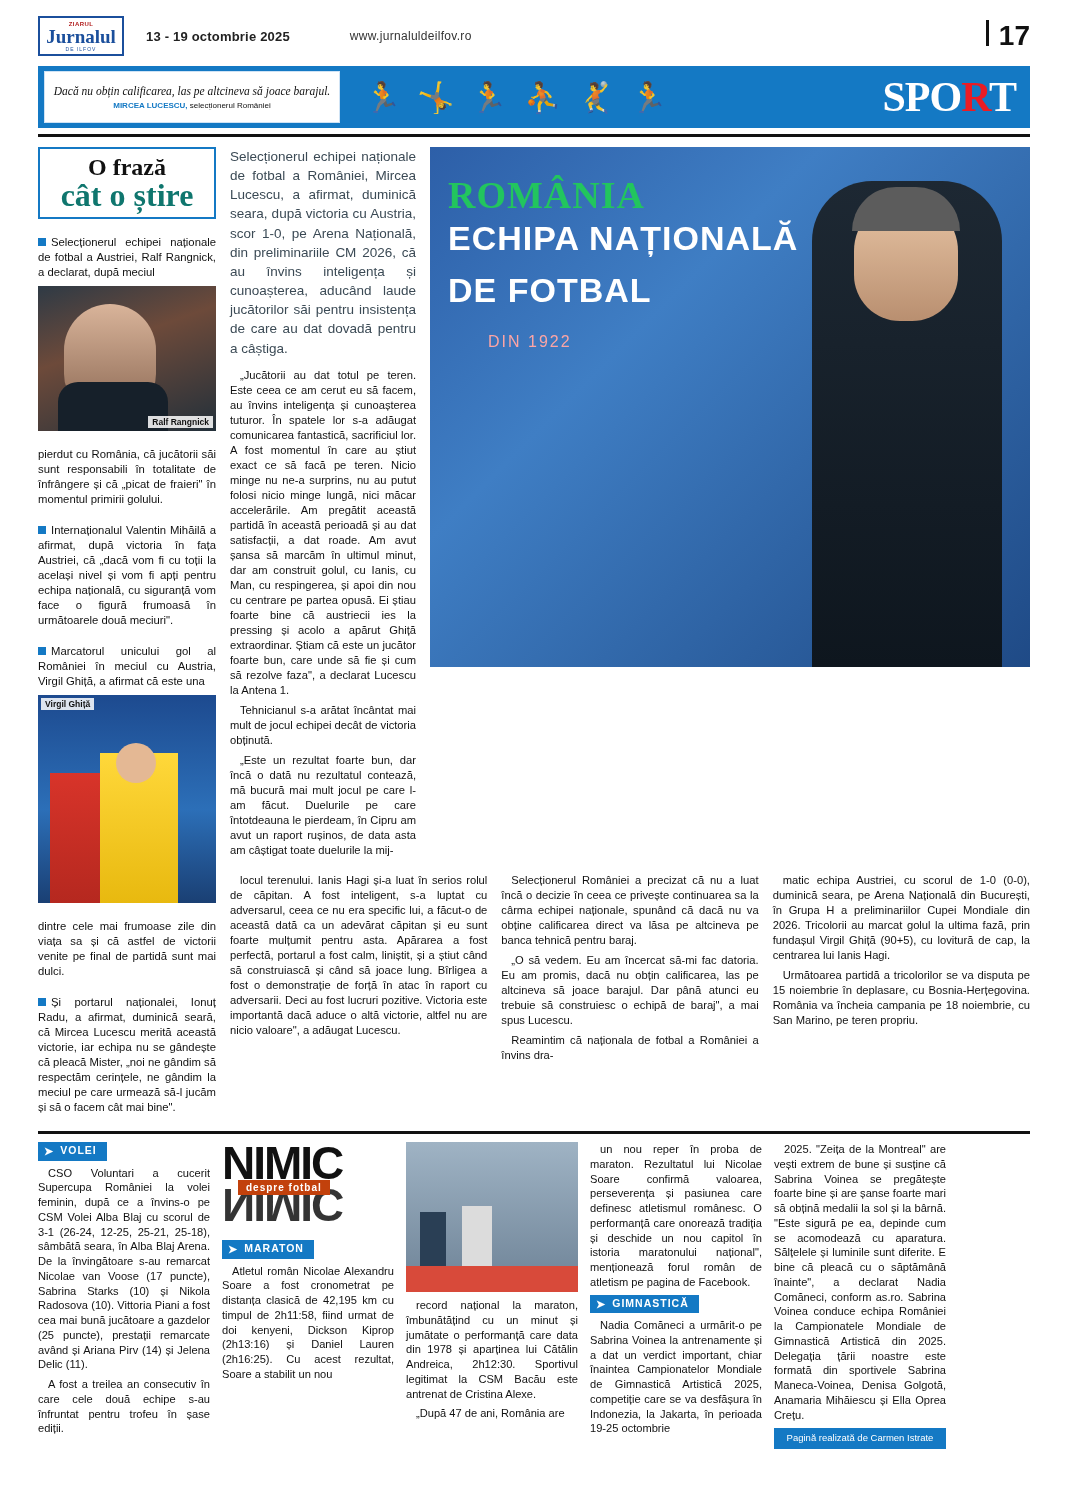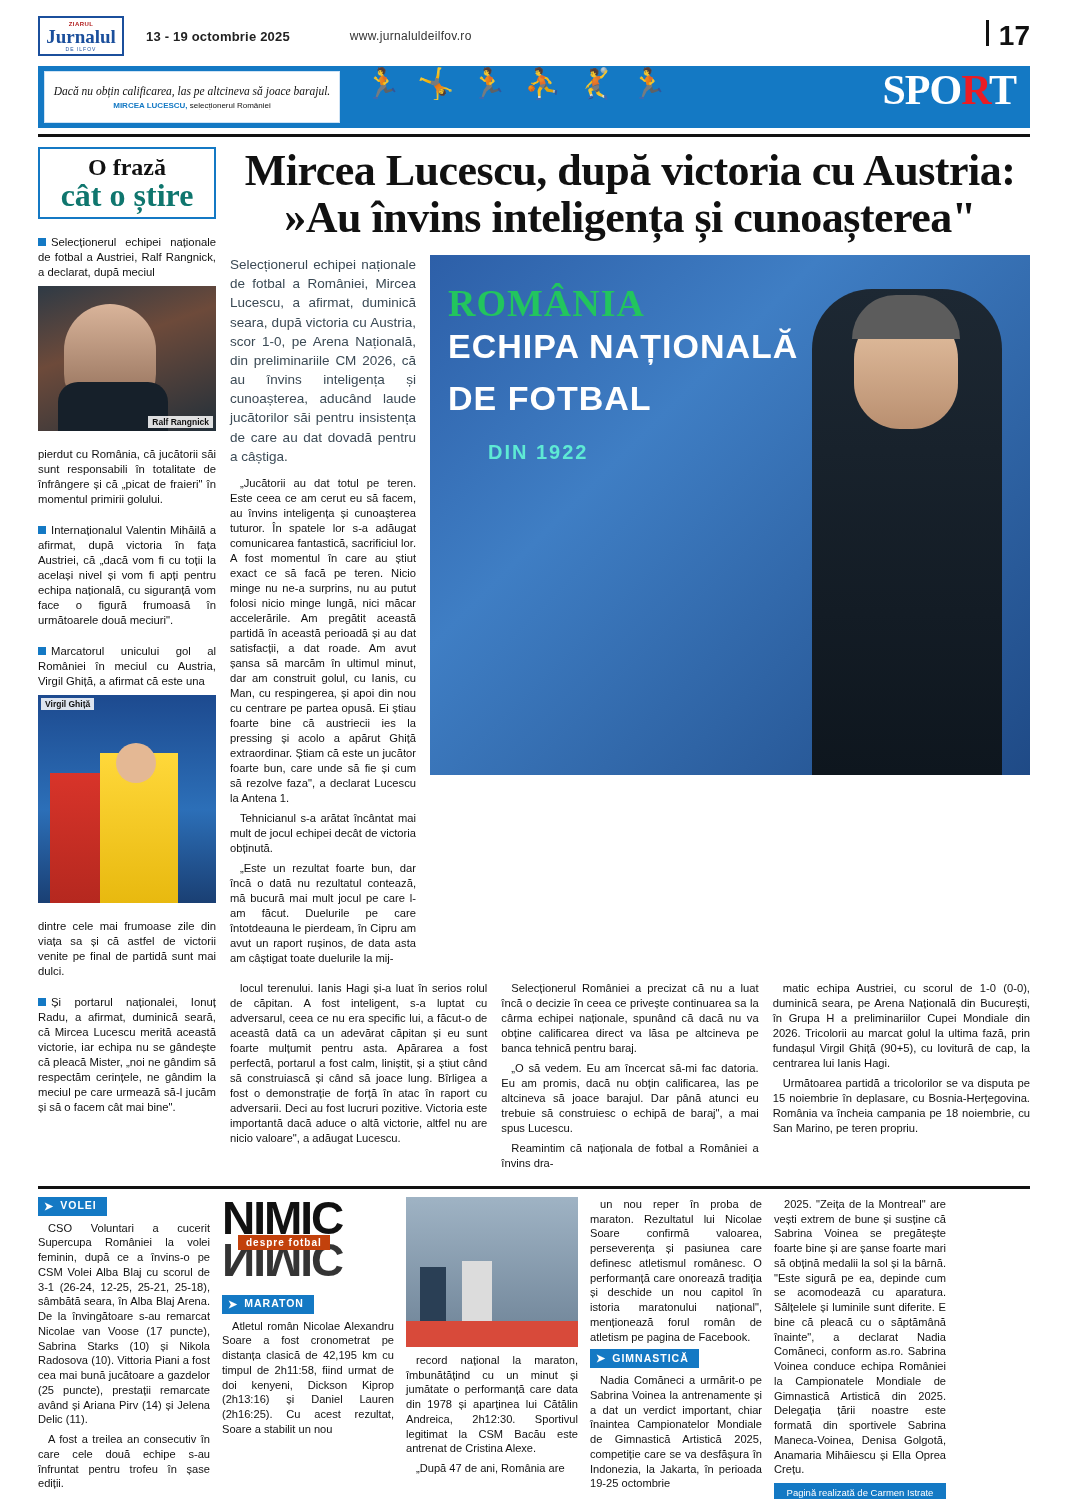--- a/index.html
+++ b/index.html
@@ -25,21 +25,21 @@
   .logo .logo-main { font-family:"Liberation Serif", serif; font-weight:bold; font-size:19px; color:#1b4f9c; line-height:1; }
   .logo .logo-sub { font-size:5px; color:#1b4f9c; letter-spacing:1px; }
   .mast-date { font-size:13px; font-weight:bold; color:#222; margin-right:60px; letter-spacing:.2px;}
   .mast-url { font-size:12px; color:#333; letter-spacing:.3px; }
   .mast-page { margin-left:auto; display:flex; align-items:flex-start; gap:10px; }
   .mast-page .bar { width:3px; height:26px; background:#111; }
   .mast-page .num { font-size:28px; font-weight:bold; }
 
   
   .sport-banner {
-    height:62px; background:#1479c4; position:relative; display:flex; align-items:flex-start;
+    height:62px; background:#1479c4; position:relative; display:flex; align-items:center;
     overflow:hidden; margin-top:4px;
   }
   .quote-box {
     background:#fff; margin:5px 6px; height:52px; width:296px; border:1px solid #cfe3f5;
     display:flex; flex-direction:column; justify-content:center; padding:4px 8px;
   }
   .quote-text { font-family:"Liberation Serif", serif; font-style:italic; font-size:11.5px; text-align:center; line-height:1.25; color:#111; }
   .quote-author { text-align:center; font-size:8px; margin-top:3px; }
   .quote-author b { color:#1479c4; }
   .runners { flex:1; display:flex; align-items:center; gap:16px; padding-left:18px; color:#fff; font-size:30px; opacity:.95;}
@@ -180,36 +180,35 @@
         <div style="position:absolute;left:12px;bottom:0;width:62px;height:130px;background:linear-gradient(180deg,#d8342a,#b5281f);"></div>
         <div style="position:absolute;left:62px;bottom:0;width:78px;height:150px;background:linear-gradient(180deg,#ffd83a,#e8b90f);"></div>
         <div style="position:absolute;left:78px;bottom:120px;width:40px;height:40px;border-radius:20px;background:#e4b894;"></div>
       </div>
 
       <p class="bullet-p"><span>dintre cele mai frumoase zile din viața sa și că astfel de victorii venite pe final de partidă sunt mai dulci.</span></p>
       <p class="bullet-p"><span class="sq"></span><span>Și portarul naționalei, Ionuț Radu, a afirmat, duminică seară, că Mircea Lucescu merită această victorie, iar echipa nu se gândește că pleacă Mister, „noi ne gândim să respectăm cerințele, ne gândim la meciul pe care urmează să-l jucăm și să o facem cât mai bine".</span></p>
     </div>
 
     <div class="col-right">
-      <h1 class="headline">Mircea Lucescu, după victoria cu Austria: »Au învins inteligența și cunoașterea"</h1>
 
       <div class="art-grid">
         <div class="lead-col">
           <p class="lead">Selecționerul echipei naționale de fotbal a României, Mircea Lucescu, a afirmat, duminică seara, după victoria cu Austria, scor 1-0, pe Arena Națională, din preliminariile CM 2026, că au învins inteligența și cunoașterea, aducând laude jucătorilor săi pentru insistența de care au dat dovadă pentru a câștiga.</p>
           <p class="body-p">„Jucătorii au dat totul pe teren. Este ceea ce am cerut eu să facem, au învins inteligența și cunoașterea tuturor. În spatele lor s-a adăugat comunicarea fantastică, sacrificiul lor. A fost momentul în care au știut exact ce să facă pe teren. Nicio minge nu ne-a surprins, nu au putut folosi nicio minge lungă, nici măcar accelerările. Am pregătit această partidă în această perioadă și au dat satisfacții, a dat roade. Am avut șansa să marcăm în ultimul minut, dar am construit golul, cu Ianis, cu Man, cu respingerea, și apoi din nou cu centrare pe partea opusă. Ei știau foarte bine că austriecii ies la pressing și acolo a apărut Ghiță extraordinar. Știam că este un jucător foarte bun, care unde să fie și cum să rezolve faza", a declarat Lucescu la Antena 1.</p>
           <p class="body-p">Tehnicianul s-a arătat încântat mai mult de jocul echipei decât de victoria obținută.</p>
           <p class="body-p">„Este un rezultat foarte bun, dar încă o dată nu rezultatul contează, mă bucură mai mult jocul pe care l-am făcut. Duelurile pe care întotdeauna le pierdeam, în Cipru am avut un raport rușinos, de data asta am câștigat toate duelurile la mij-</p>
         </div>
 
         <div class="main-photo">
           <div style="position:absolute;inset:0;background:linear-gradient(135deg,#2d5fa8 0%,#3f7ec4 35%,#1f4a86 100%);"></div>
           <div style="position:absolute;left:18px;top:26px;font-family:Liberation Serif, serif;font-weight:bold;color:#22c55e;font-size:38px;letter-spacing:1px;">ROMÂNIA</div>
           <div style="position:absolute;left:18px;top:72px;font-family:'Liberation Sans',sans-serif;font-weight:bold;color:#fff;font-size:34px;letter-spacing:1px;">ECHIPA NAȚIONALĂ</div>
           <div style="position:absolute;left:18px;top:124px;font-family:'Liberation Sans',sans-serif;font-weight:bold;color:#fff;font-size:34px;letter-spacing:1px;">DE FOTBAL</div>
-          <div style="position:absolute;left:58px;top:186px;color:#5eead4;font-size:20px;font-weight:bold;letter-spacing:2px;">DIN 1922</div>
+          <div style="position:absolute;left:58px;top:186px;color:#fca5a5;font-size:16px;font-weight:normal;letter-spacing:2px;">DIN 1922</div>
           <div style="position:absolute;right:28px;top:34px;width:190px;height:486px;background:linear-gradient(180deg,#1d2833,#0e161e);border-radius:60px 60px 0 0;"></div>
           <div style="position:absolute;right:72px;top:52px;width:104px;height:122px;border-radius:52px 52px 46px 46px;background:linear-gradient(180deg,#e7c4a4,#b98f70);"></div>
           <div style="position:absolute;right:70px;top:40px;width:108px;height:44px;border-radius:54px 54px 0 0;background:#5c5c5c;"></div>
         </div>
       </div>
 
       <div class="cols3">
         <div class="c">
           <p class="body-p">locul terenului. Ianis Hagi și-a luat în serios rolul de căpitan. A fost inteligent, s-a luptat cu adversarul, ceea ce nu era specific lui, a făcut-o de această dată ca un adevărat căpitan și eu sunt foarte mulțumit pentru asta. Apărarea a fost perfectă, portarul a fost calm, liniștit, și a știut când să construiască și când să joace lung. Bîrligea a fost o demonstrație de forță în atac în raport cu adversarii. Deci au fost lucruri pozitive. Victoria este importantă dacă aduce o altă victorie, altfel nu are nicio valoare", a adăugat Lucescu.</p>
         </div>

